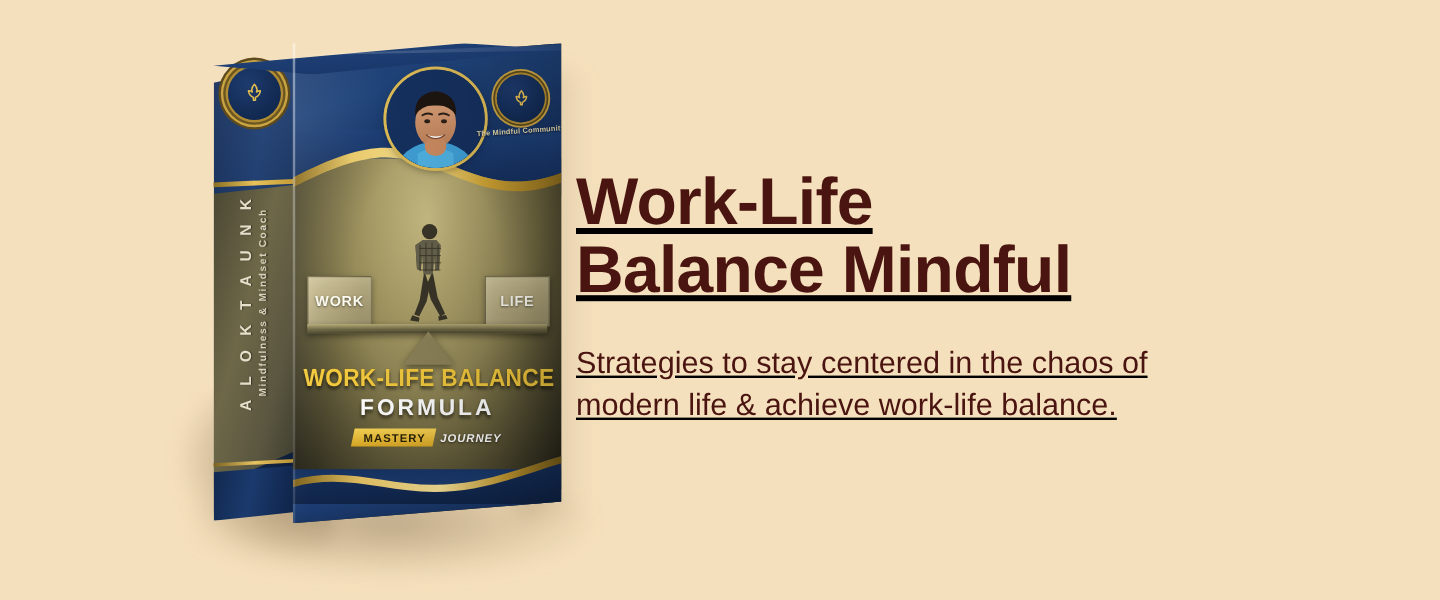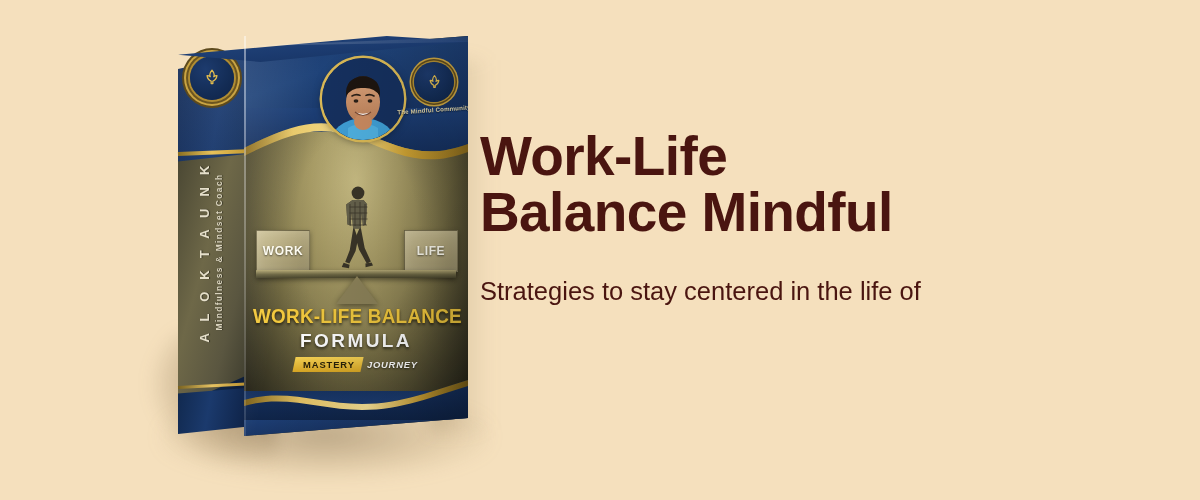--- a/index.html
+++ b/index.html
@@ -216,21 +216,21 @@
     position:absolute;left:0;top:0;width:224px;height:400px;
     background:linear-gradient(100deg, rgba(255,255,255,.10) 0%, rgba(255,255,255,0) 28%, rgba(0,0,0,.12) 78%, rgba(0,0,0,.28) 100%);
     pointer-events:none;
   }
   .edge-line{
     position:absolute;left:66px;top:0px;width:2px;height:400px;
     background:linear-gradient(180deg,rgba(255,255,255,.45),rgba(255,255,255,.12));
   }
 
   
-  #copy{position:absolute;left:480px;top:128px;width:620px;}
+  #copy{position:absolute;left:480px;top:140px;width:620px;text-decoration:underline;}
   .headline{
     font-size:55px;line-height:1.02;font-weight:700;color:#4A1510;
     letter-spacing:-.6px;margin:0;
   }
   .headline .l2{display:block;}
   .subcopy{
     margin:34px 0 0 0;font-size:25.5px;line-height:1.36;color:#4A1510;
     font-weight:400;max-width:545px;
   }
   .subcopy .s2{display:block;}
@@ -392,17 +392,18 @@
     <div class="lid-edge"></div>
     <div class="edge-line"></div>
   </div>
 
   <div id="copy">
     <h1 class="headline">
       <span>Work-Life</span>
       <span class="l2">Balance Mindful</span>
     </h1>
     <p class="subcopy">
-      <span>Strategies to stay centered in the life of</span>
+      <span>Strategies to stay centered in the chaos of</span>
+      <span class="s2">modern life &amp; achieve work-life balance.</span>
     </p>
   </div>
 
 </div>
 
 </body></html>

